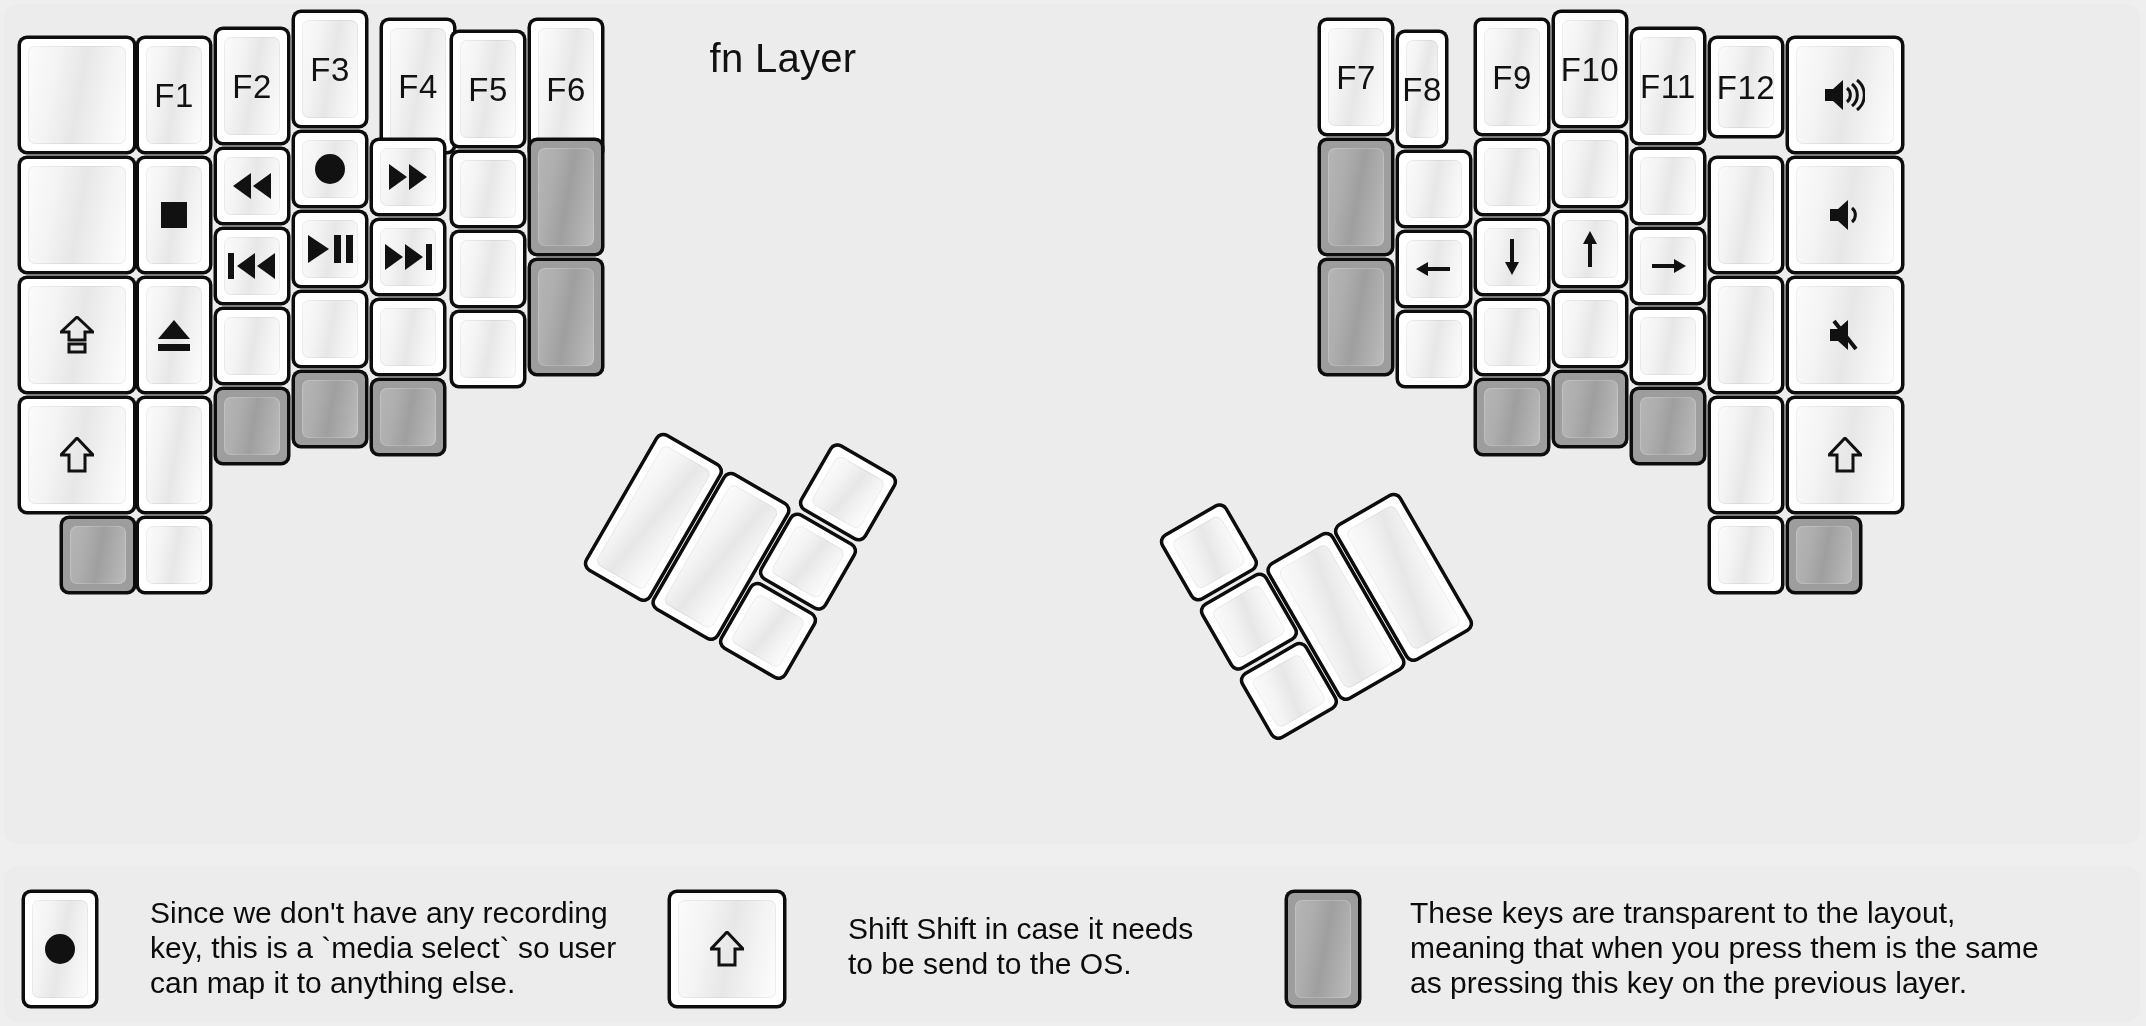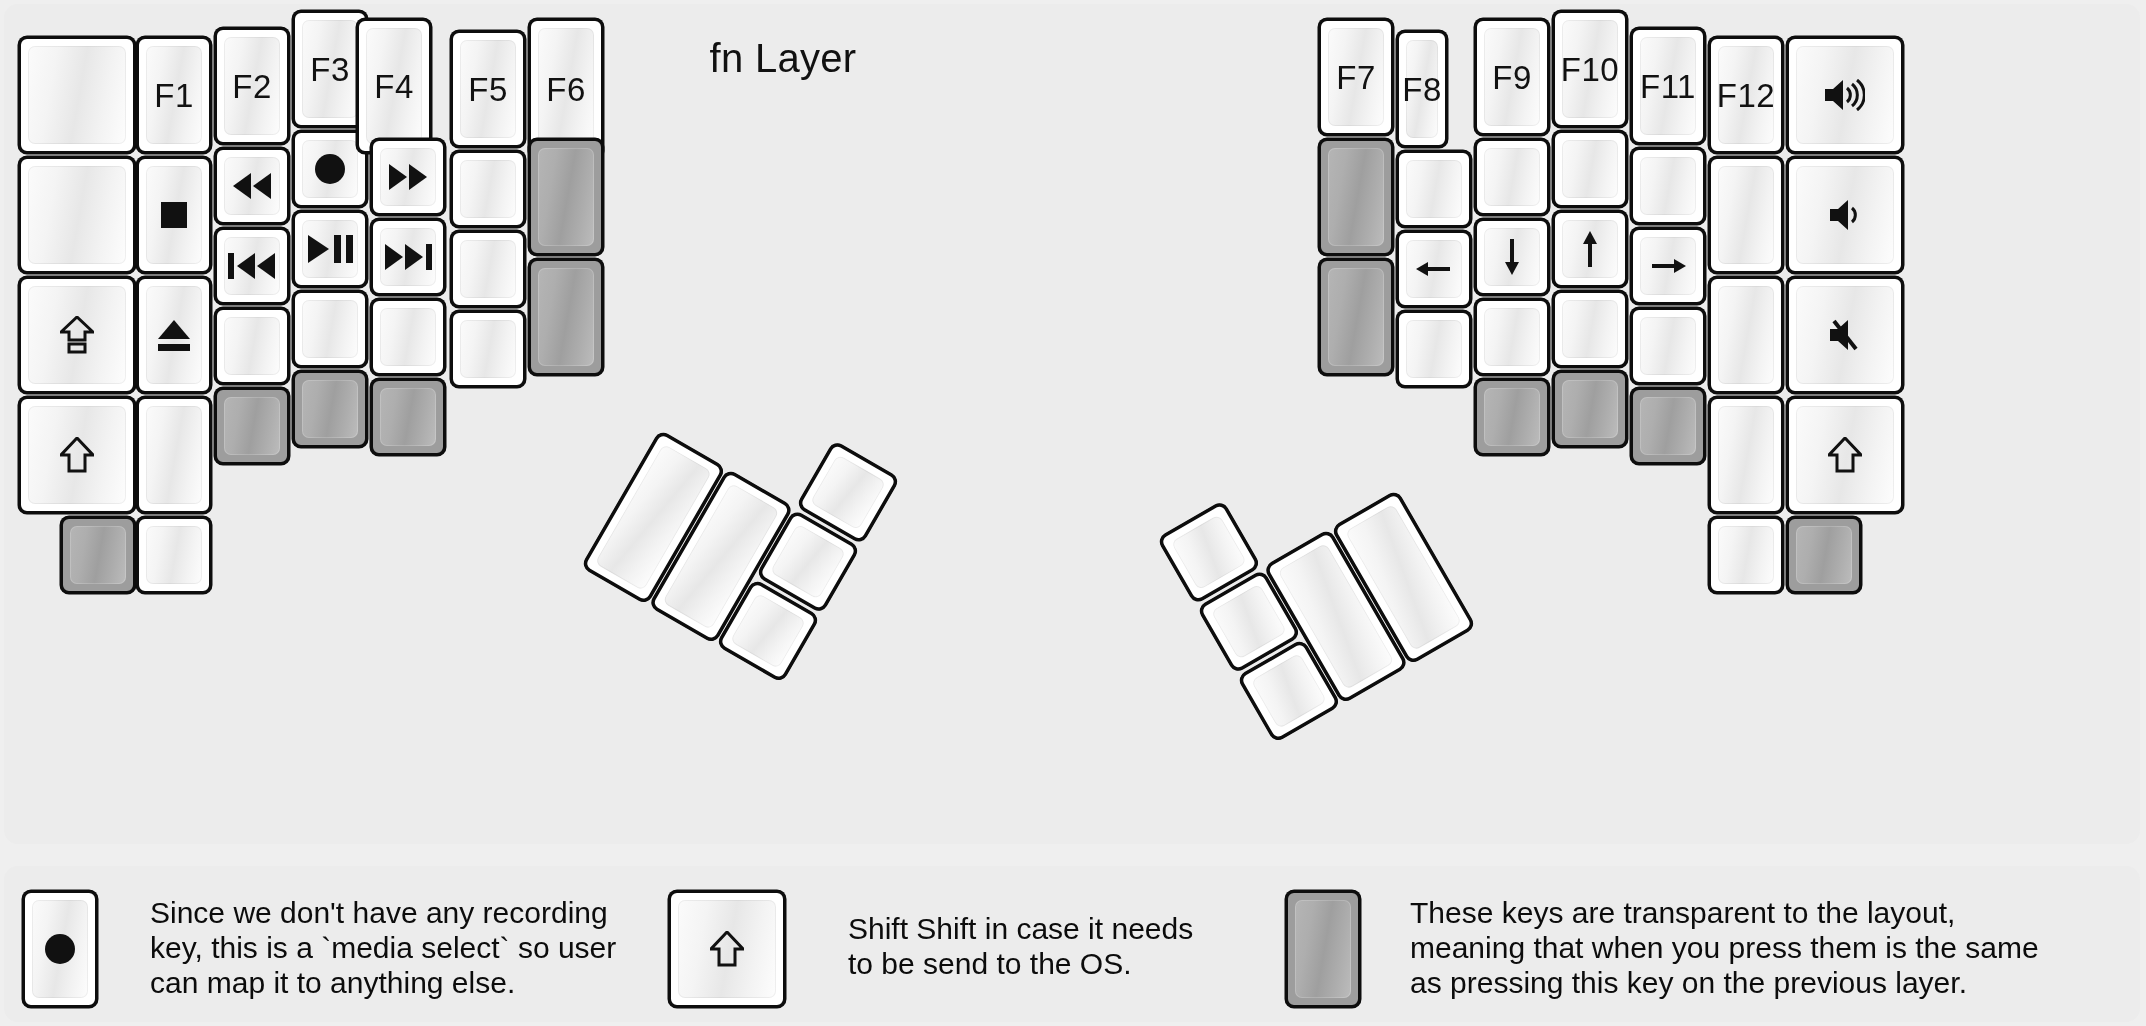--- a/index.html
+++ b/index.html
@@ -212,21 +212,21 @@
       <div class="key" style="left: 292px; top: 290px; width: 76px; height: 78px;">
         <div class="cap">
           <div class="legend glyph"></div>
         </div>
       </div>
       <div class="key trans" style="left: 292px; top: 370px; width: 76px; height: 78px;">
         <div class="cap">
           <div class="legend glyph"></div>
         </div>
       </div>
-      <div class="key" style="left: 356px; top: 18px; width: 76px; height: 136px;">
+      <div class="key" style="left: 380px; top: 18px; width: 76px; height: 136px;">
         <div class="cap">
           <div class="legend fkey">F4</div>
         </div>
       </div>
       <div class="key" style="left: 370px; top: 138px; width: 76px; height: 78px;">
         <div class="cap">
           <div class="legend glyph">
             <svg width="42" height="26" viewBox="0 0 42 26" xmlns="http://www.w3.org/2000/svg">
               <polygon points="2,0 2,26 20,13" fill="#111"></polygon>
               <polygon points="22,0 22,26 40,13" fill="#111"></polygon>
@@ -325,21 +325,21 @@
               <polygon points="0,13 12,6 12,20" fill="#111"></polygon>
             </svg>
           </div>
         </div>
       </div>
       <div class="key" style="left: 1396px; top: 310px; width: 76px; height: 78px;">
         <div class="cap">
           <div class="legend glyph"></div>
         </div>
       </div>
-      <div class="key" style="left: 1474px; top: 18px; width: 76px; height: 118px;">
+      <div class="key" style="left: 1474px; top: 18px; width: 76px; height: 118px; border-radius: 8px;">
         <div class="cap">
           <div class="legend fkey">F9</div>
         </div>
       </div>
       <div class="key" style="left: 1474px; top: 138px; width: 76px; height: 78px;">
         <div class="cap">
           <div class="legend glyph"></div>
         </div>
       </div>
       <div class="key" style="left: 1474px; top: 218px; width: 76px; height: 78px;">
@@ -415,21 +415,21 @@
       <div class="key" style="left: 1630px; top: 307px; width: 76px; height: 78px;">
         <div class="cap">
           <div class="legend glyph"></div>
         </div>
       </div>
       <div class="key trans" style="left: 1630px; top: 387px; width: 76px; height: 78px;">
         <div class="cap">
           <div class="legend glyph"></div>
         </div>
       </div>
-      <div class="key" style="left: 1708px; top: 36px; width: 76px; height: 118px;">
+      <div class="key" style="left: 1708px; top: 36px; width: 76px; height: 102px;">
         <div class="cap">
           <div class="legend fkey">F12</div>
         </div>
       </div>
       <div class="key" style="left: 1708px; top: 156px; width: 76px; height: 118px;">
         <div class="cap">
           <div class="legend glyph"></div>
         </div>
       </div>
       <div class="key" style="left: 1708px; top: 276px; width: 76px; height: 118px;">

